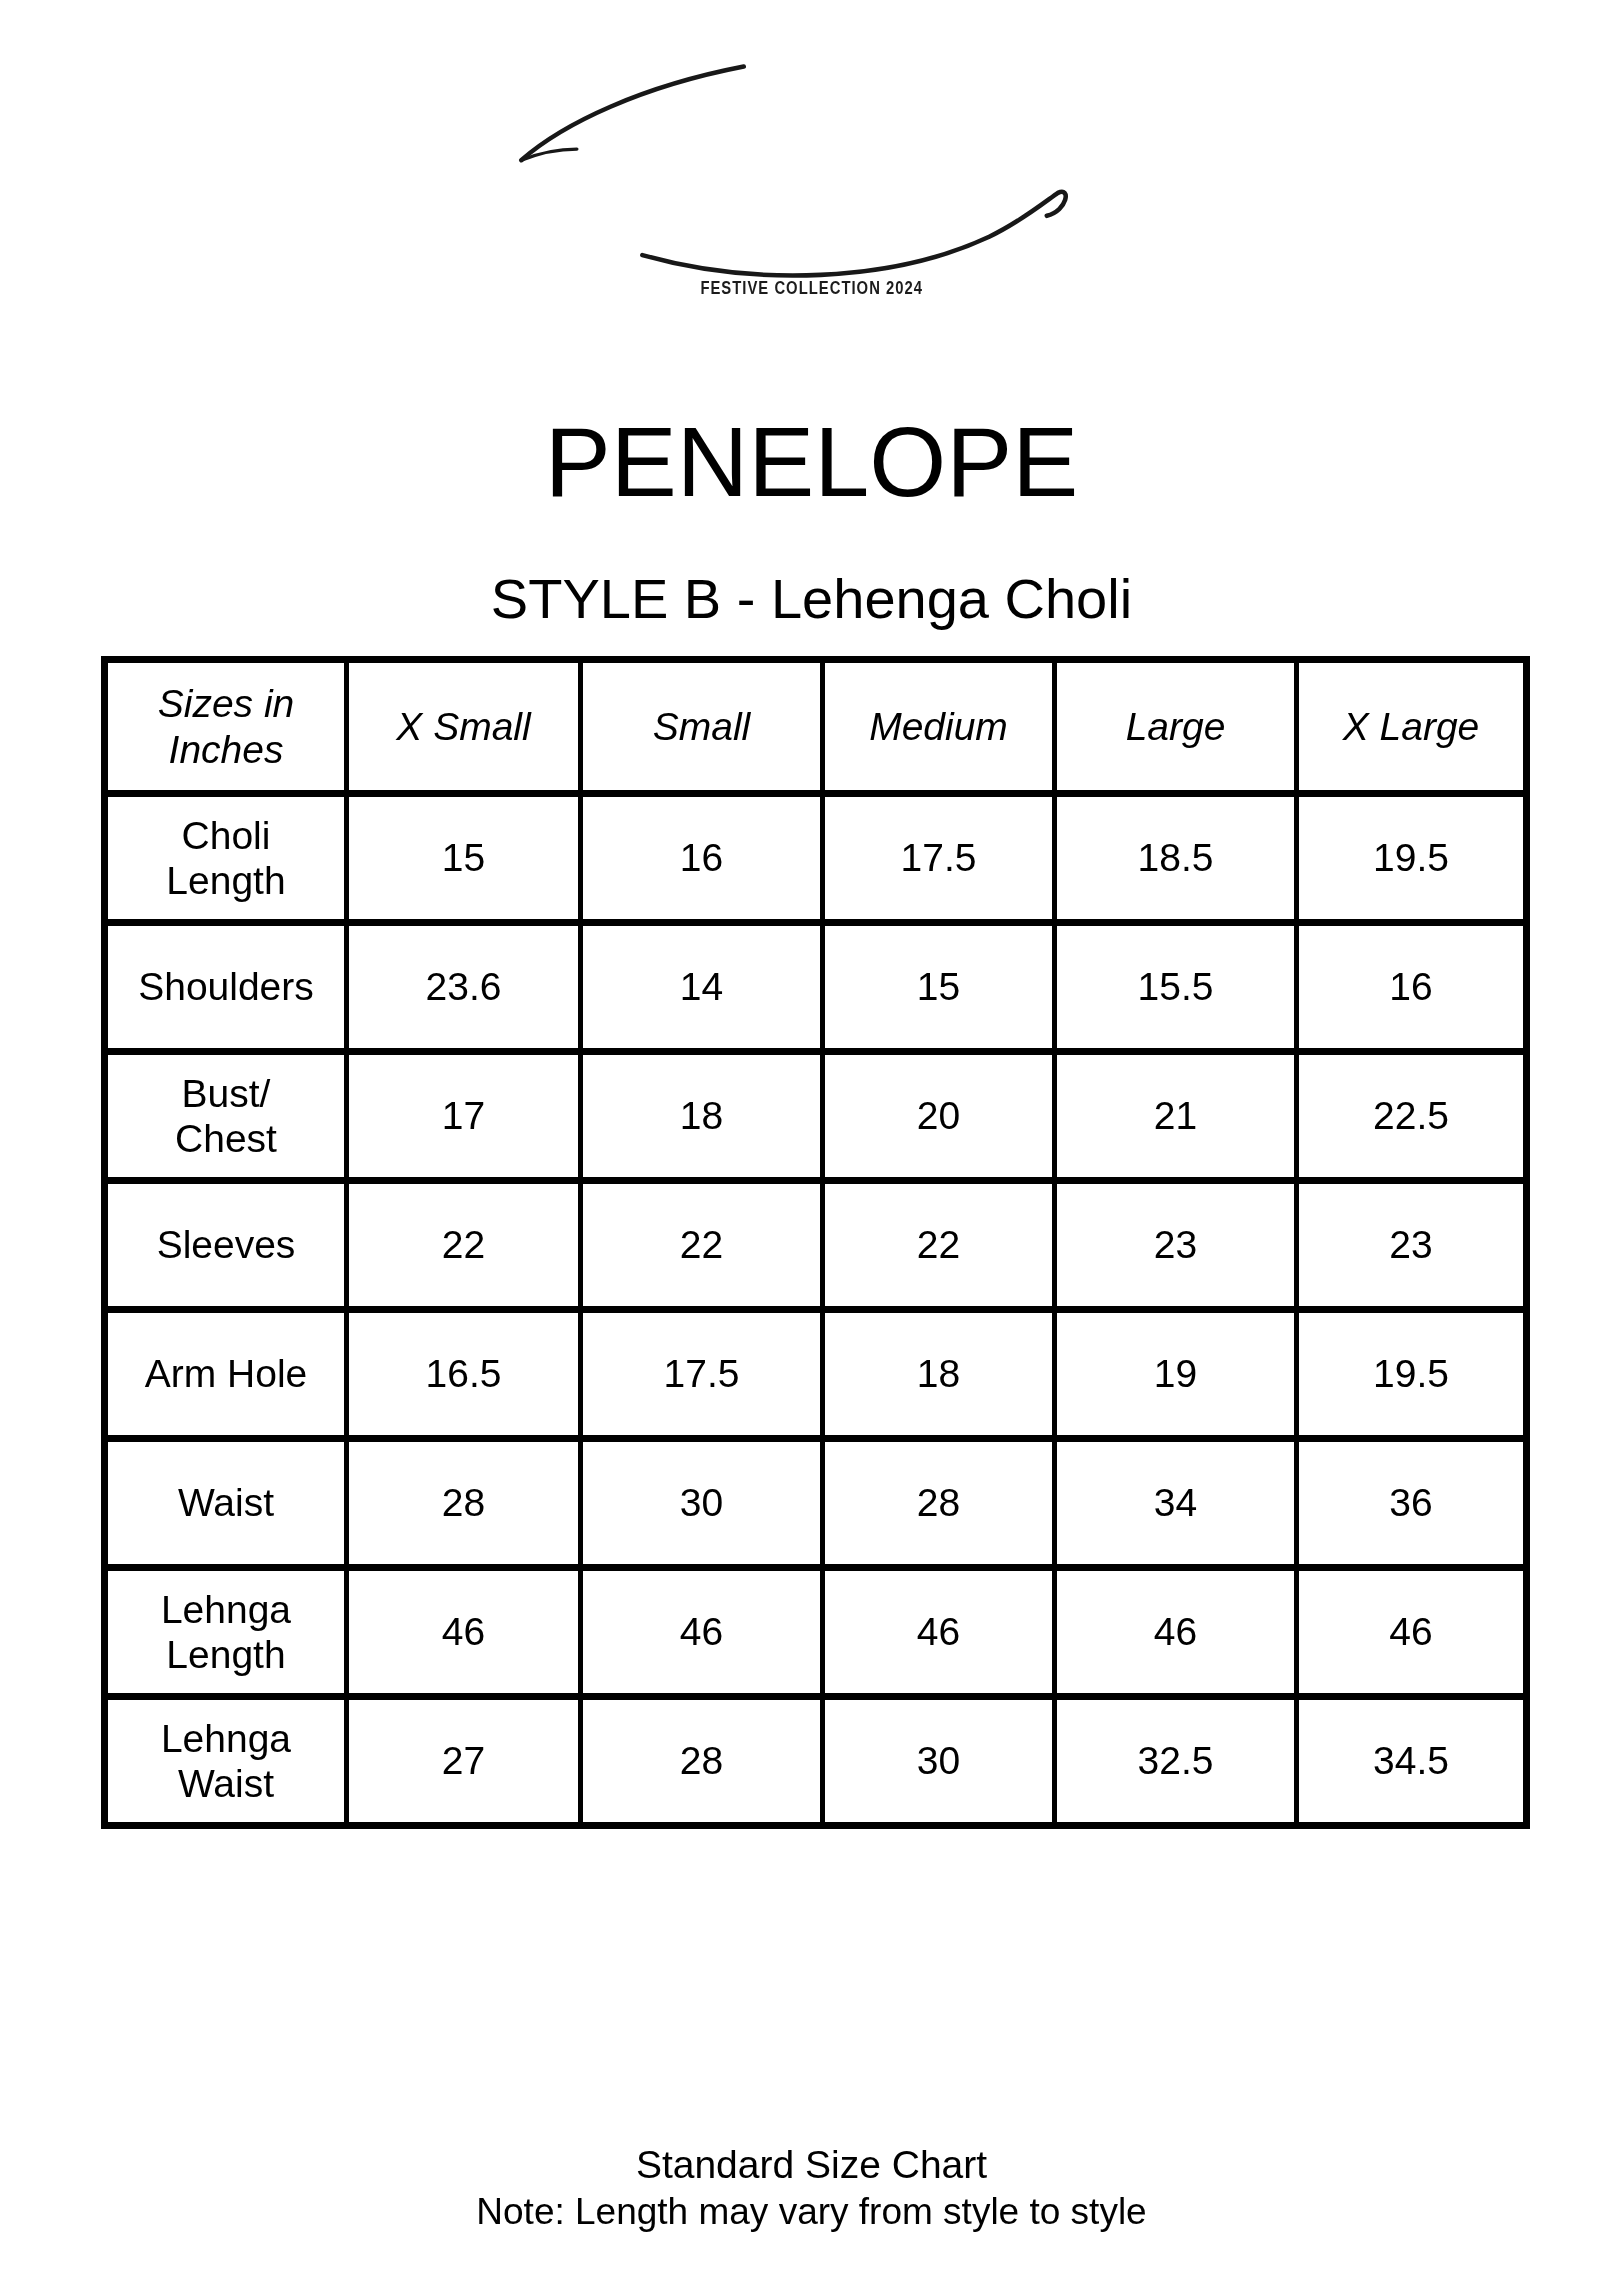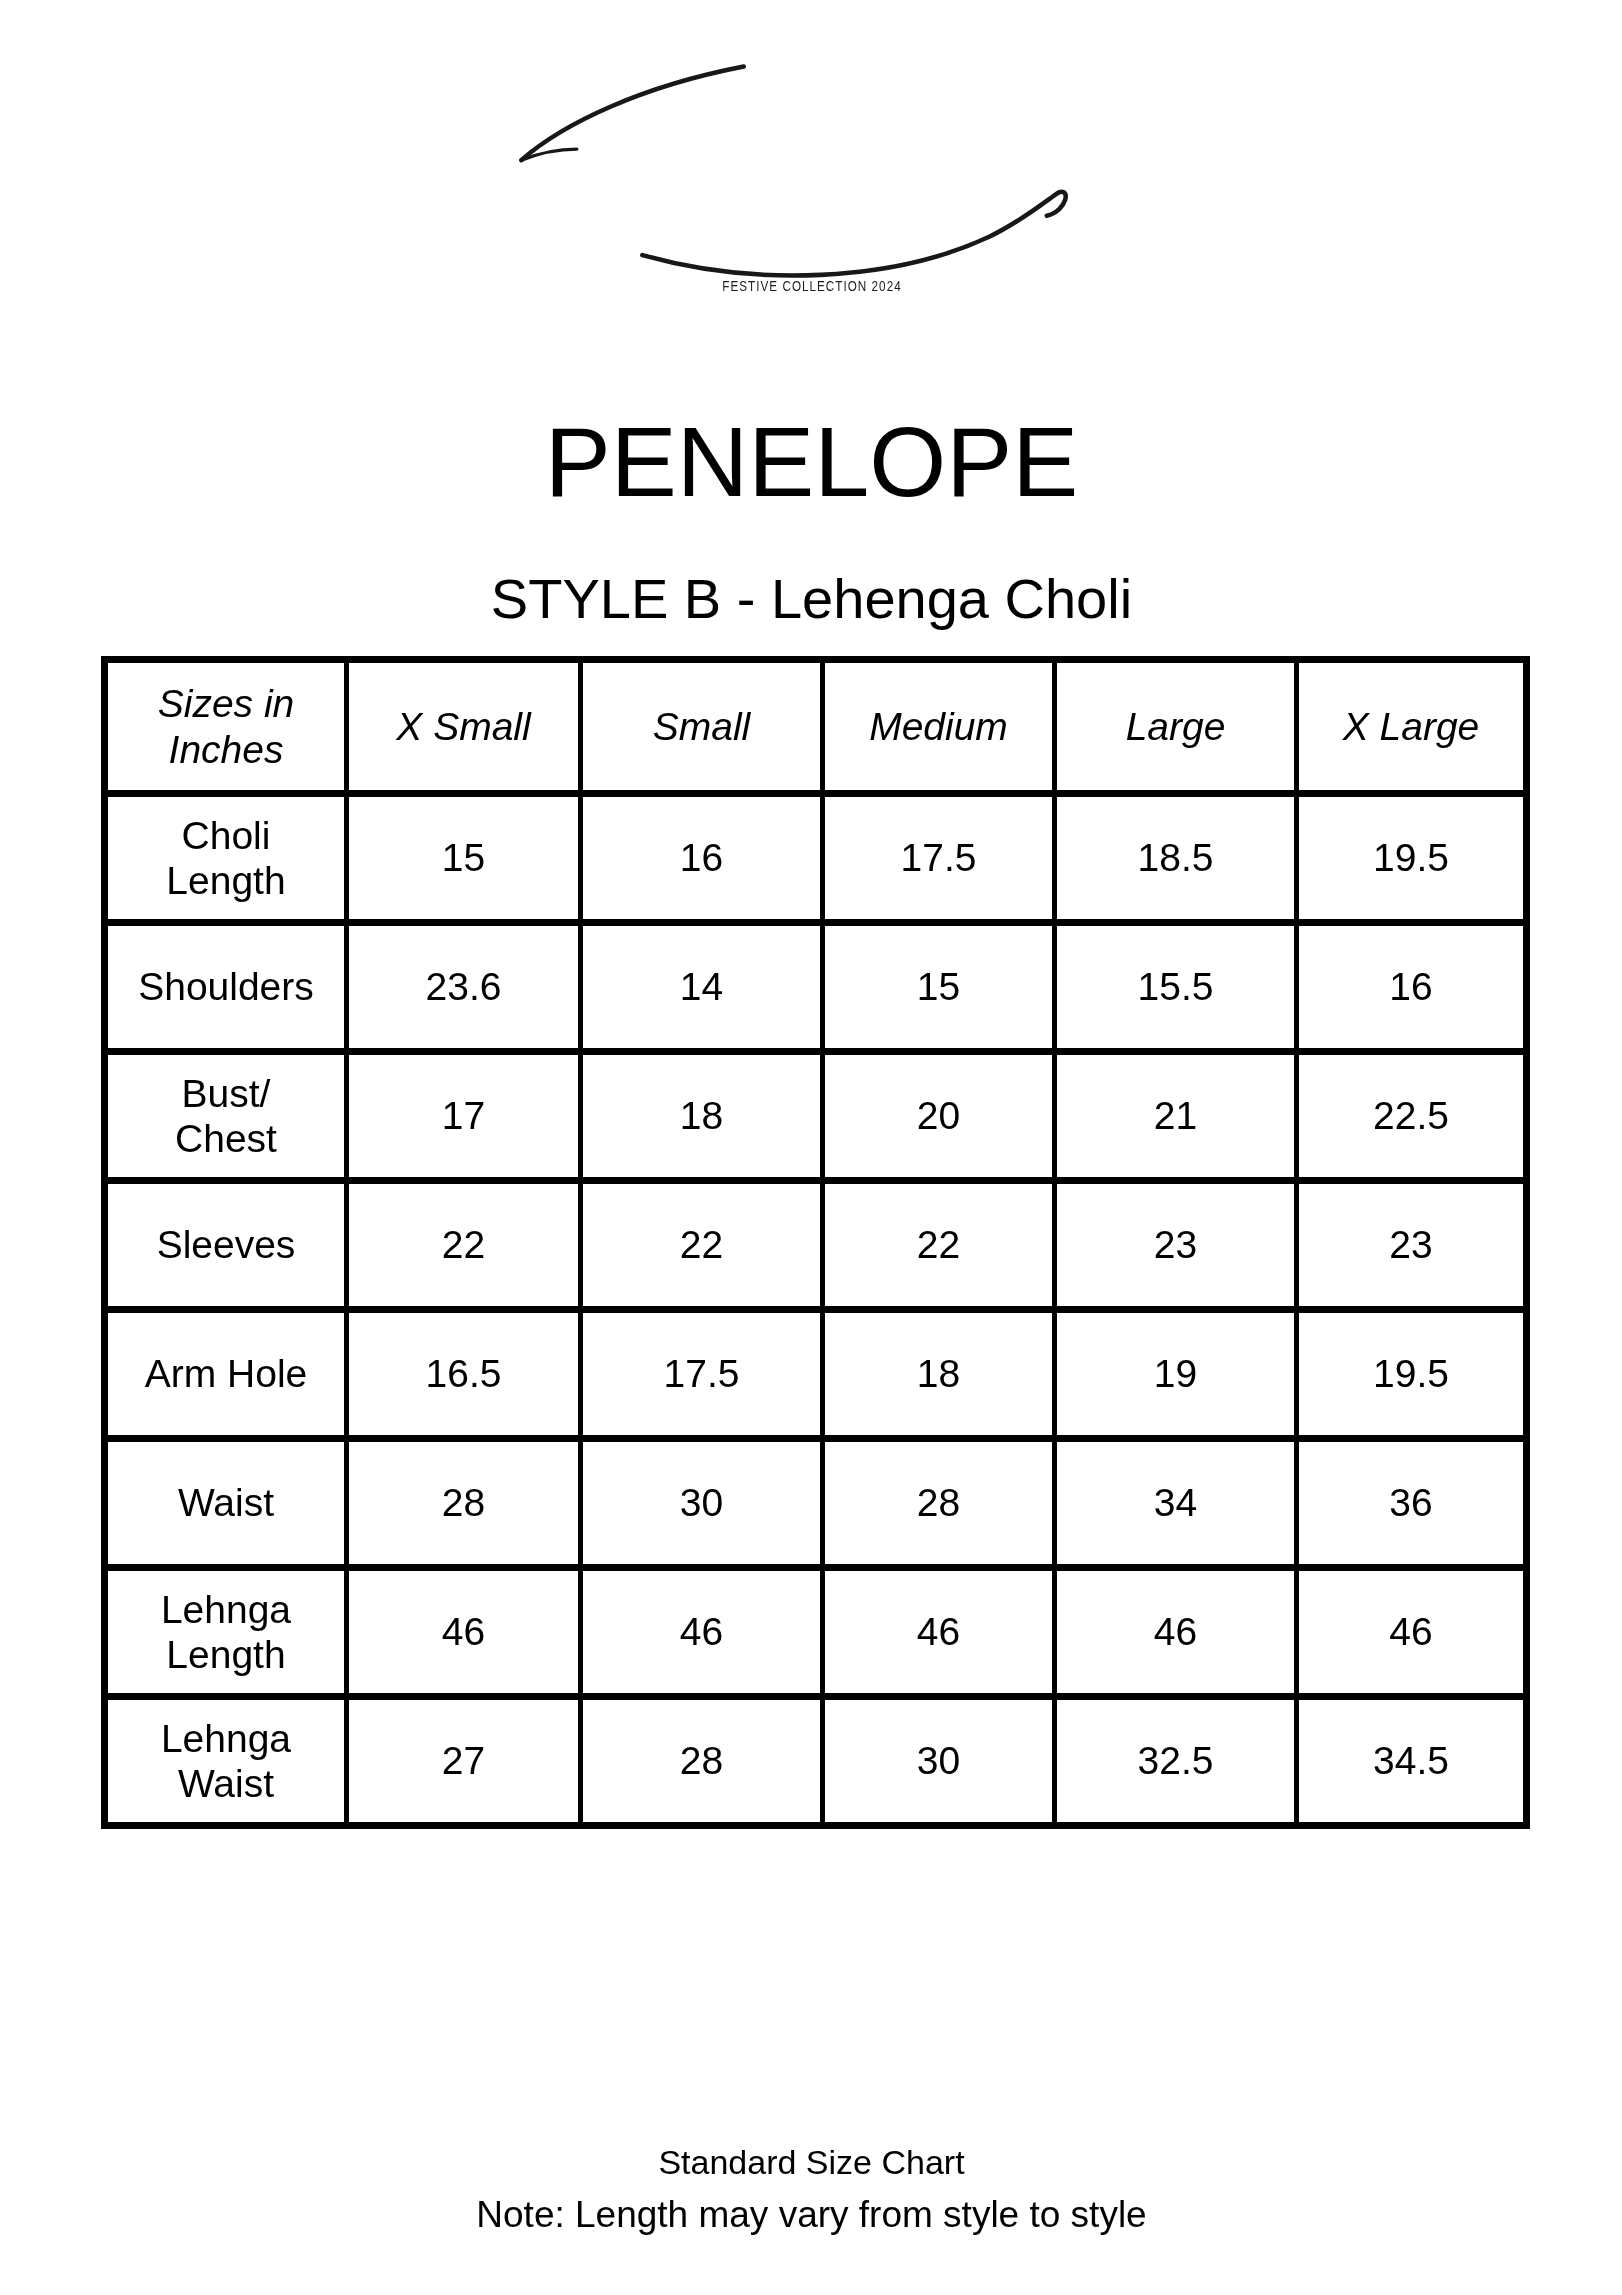--- a/index.html
+++ b/index.html
@@ -39,22 +39,22 @@
     font-family: "DejaVu Serif", serif;
     font-style: italic;
     font-size: 134px;
     line-height: 1.3;
     letter-spacing: 6.5px;
     color: #181818;
     white-space: nowrap;
   }
   .tagline {
     top: 277px;
-    font-size: 15px;
-    font-weight: normal;
+    font-size: 19px;
+    font-weight: bold;
     color: #1c1c1c;
   }
   .tagline .cond {
     display: inline-block;
     transform: scaleX(0.78);
     letter-spacing: 1.3px;
     white-space: nowrap;
   }
 
   
@@ -100,21 +100,21 @@
   }
   table.size-chart .cell-text { white-space: pre-line; }
   tr.header-row  { height: 134px; font-style: italic; }
   tr.data-row    { height: 129px; }
 
   
   .footer {
     top: 2145px;
     line-height: 1.0;
   }
-  .footer-line1 { font-size: 34px; margin-bottom: 17px; }
+  .footer-line1 { font-size: 39px; margin-bottom: 9px; }
   .footer-line2 { font-size: 37px; }
 </style>
 </head>
 <body>
 
 <div class="logo-wrap">
   <svg class="logo-flourish" viewBox="0 0 1120 400" fill="none" xmlns="http://www.w3.org/2000/svg">
     <path d="M 115 185 C 180 128, 300 72, 455 42" stroke="#181818" stroke-width="7" stroke-linecap="round"></path>
     <path d="M 115 185 C 140 175, 170 168, 200 168" stroke="#181818" stroke-width="5" stroke-linecap="round"></path>
     <path d="M 300 330 C 470 378, 680 372, 830 302 C 880 278, 920 245, 935 235 C 955 225, 950 262, 918 270" stroke="#181818" stroke-width="7" stroke-linecap="round"></path>

